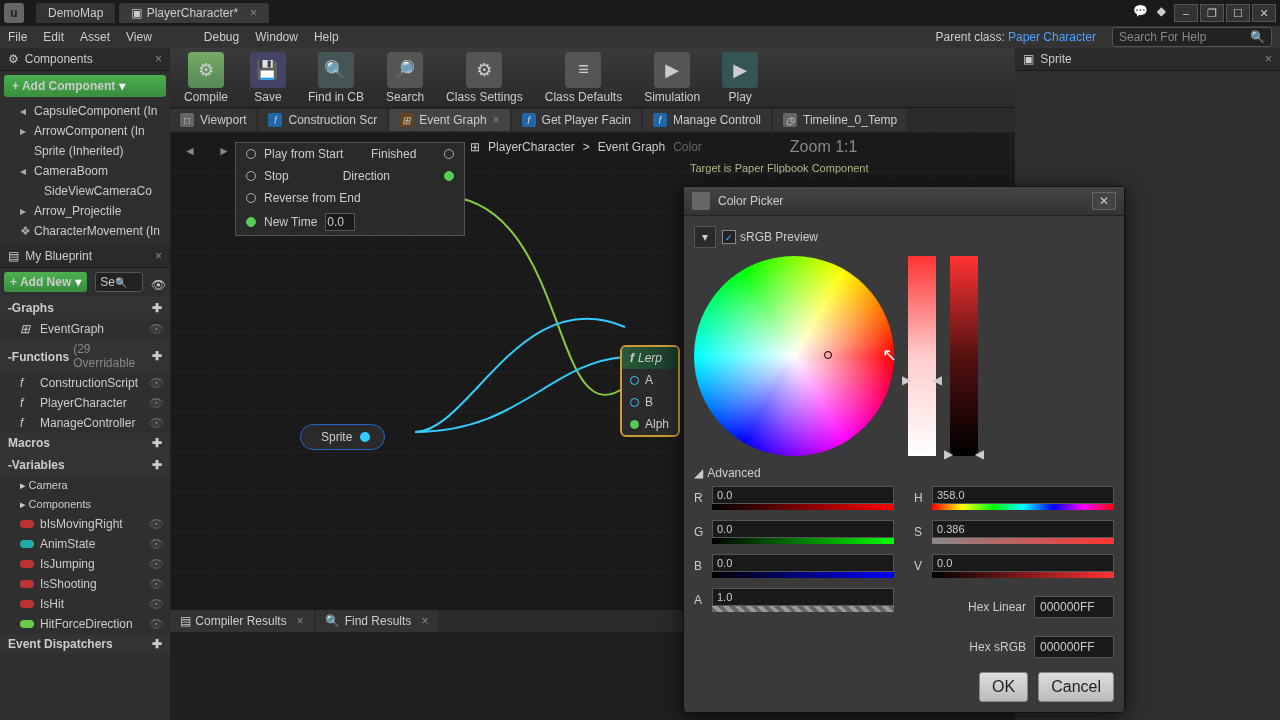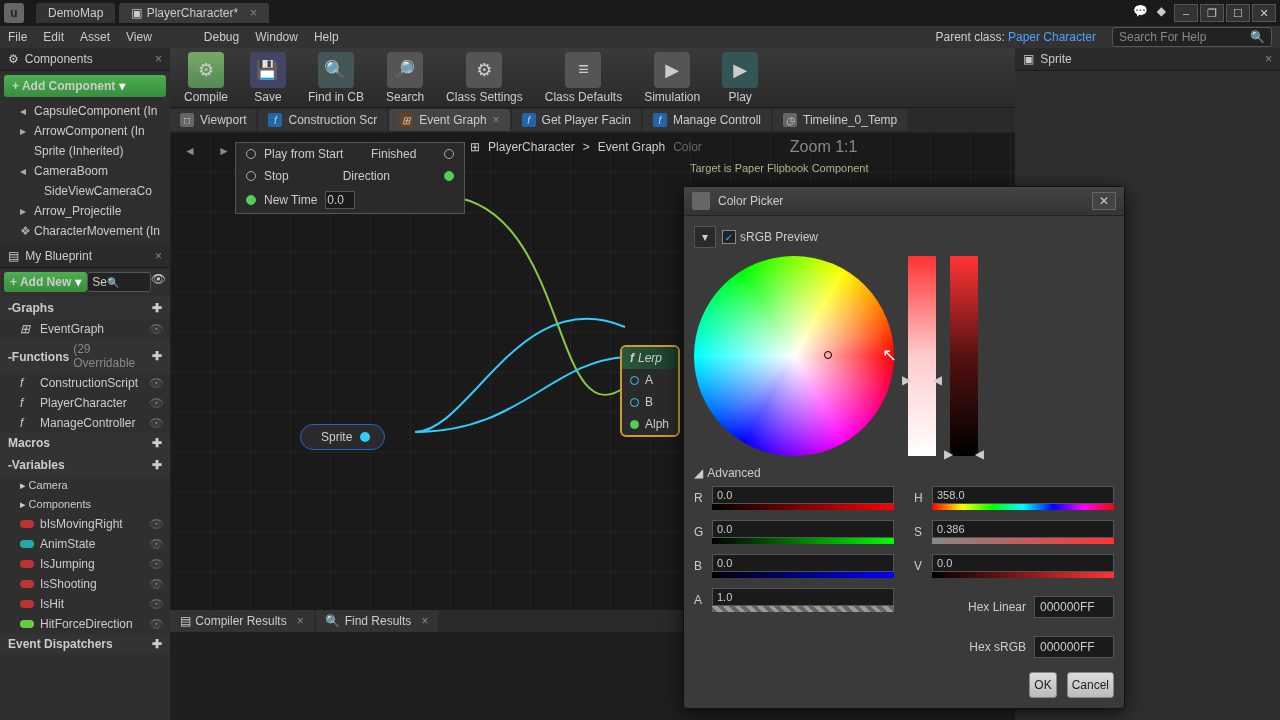--- a/index.html
+++ b/index.html
@@ -61,21 +61,21 @@
 .bptab { padding:4px 10px; background:#333; margin-right:2px; display:flex; align-items:center; gap:4px; font-size:11px; }
 .bptab .x{margin-left:6px;color:#888;}
 .bpcontent { flex:1; background:#1f1f1f; }
 .myblueprint { flex:1; overflow:auto; }
 .mb-section { background:#333; padding:3px 8px; display:flex; align-items:center; font-weight:bold; }
 .mb-section .plus { margin-left:auto; }
 .mb-item { padding:3px 6px 3px 20px; display:flex; align-items:center; gap:6px; font-size:11px; }
 .mb-item .ico { width:14px; font-style:italic; }
 .mb-item .vcol{width:14px;height:8px;border-radius:4px;}
 .mb-item .eye{margin-left:auto;color:#666;}
-.mb-searchrow{display:flex;align-items:flex-start;gap:0;padding:4px;}
+.mb-searchrow{display:flex;align-items:flex-end;gap:8px;padding:4px;}
 .mb-searchrow .srch{flex:1;background:#222;border:1px solid #555;border-radius:3px;padding:2px 4px;font-size:10px;}
 
 .colorpicker { position:absolute; top:186px; left:683px; width:442px; background:#3a3a3a; border:1px solid #111; border-radius:4px; box-shadow:0 4px 20px rgba(0,0,0,.7); }
 .cp-title { background:linear-gradient(#444,#333); padding:5px 8px; display:flex; align-items:center; gap:8px; border-bottom:1px solid #222; }
 .cp-title .logo{width:18px;height:18px;background:#666;border-radius:2px;}
 .cp-title .close{margin-left:auto;width:24px;height:18px;background:#444;border:1px solid #666;display:flex;align-items:center;justify-content:center;}
 .cp-inner { padding:10px; }
 .cp-droprow { display:flex; gap:6px; margin-bottom:8px; align-items:center; }
 .cp-dropzone { flex:1; background:#2a2a2a; border:1px solid #555; padding:5px; text-align:center; border-radius:3px; font-size:11px; }
 .cp-dd{width:22px;height:22px;background:#2a2a2a;border:1px solid #555;display:flex;align-items:center;justify-content:center;}
@@ -103,21 +103,21 @@
 .cp-srow .lbl{width:12px;}
 .cp-srow .nbox{flex:1;display:flex;flex-direction:column;}
 .cp-srow input{width:100%;background:#1a1a1a;border:1px solid #555;color:#ccc;padding:2px 4px;font-size:11px;}
 .cp-srow .grad{height:6px;width:100%;}
 .grad-r{background:linear-gradient(90deg,#000,#f00);} .grad-g{background:linear-gradient(90deg,#000,#0f0);} .grad-b{background:linear-gradient(90deg,#000,#00f);}
 .grad-h{background:linear-gradient(90deg,#f00,#ff0,#0f0,#0ff,#00f,#f0f,#f00);} .grad-s{background:linear-gradient(90deg,#888,#f33);} .grad-v{background:linear-gradient(90deg,#000,#f33);}
 .grad-a{background:repeating-linear-gradient(45deg,#666 0 4px,#999 4px 8px);}
 .cp-hexrow{display:flex;align-items:center;justify-content:flex-end;gap:8px;margin-top:8px;}
 .cp-hexrow input{width:80px;background:#1a1a1a;border:1px solid #555;color:#ccc;padding:3px 5px;}
 .cp-btns{display:flex;justify-content:flex-end;gap:10px;margin-top:14px;}
-.cp-btns button{background:linear-gradient(#ddd,#bbb);color:#222;border:1px solid #888;padding:5px 4px;border-radius:3px;font-size:12px;}
+.cp-btns button{background:linear-gradient(#ddd,#bbb);color:#222;border:1px solid #888;padding:5px 12px;border-radius:3px;font-size:16px;}
 .cursor{position:absolute;top:344px;left:882px;font-size:18px;color:#fff;pointer-events:none;}
 </style>
 </head>
 <body>
 
 <div class="titlebar">
   <div class="logo">u</div>
   <div class="doctab">
       <span>DemoMap</span>
     </div>
@@ -369,20 +369,24 @@
             <span class="lbl right">Finished</span>
             <span class="pin out "></span>
           </div>
           <div class="tlrow">
             <span class="pin "></span>
             <span>Stop</span>
             <span class="lbl right">Direction</span>
             <span class="pin out green"></span>
           </div>
           <div class="tlrow">
+            <span class="pin "></span>
+            <span>Reverse from End</span>
+          </div>
+          <div class="tlrow">
             <span class="pin green"></span>
             <span>New Time</span>
             <input value="0.0" style="">
           </div>
         </div>
       <div class="spritenode">
           <span>Sprite</span>
           <span class="outpin"></span>
         </div>
       <div class="lerpnode" id="lerp-node">

